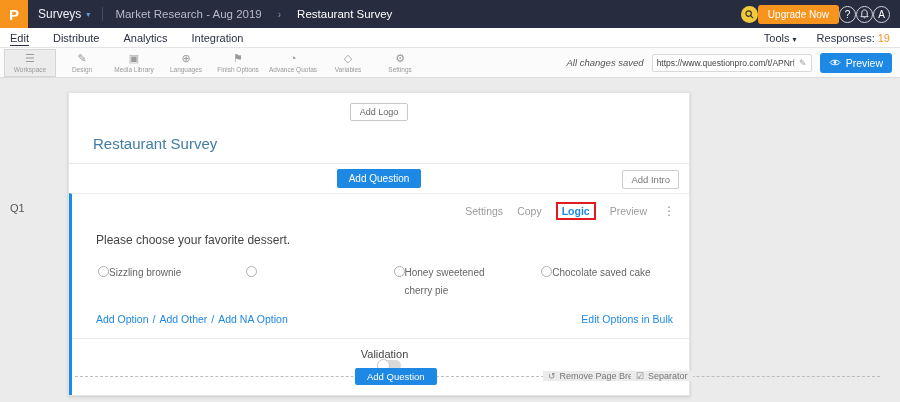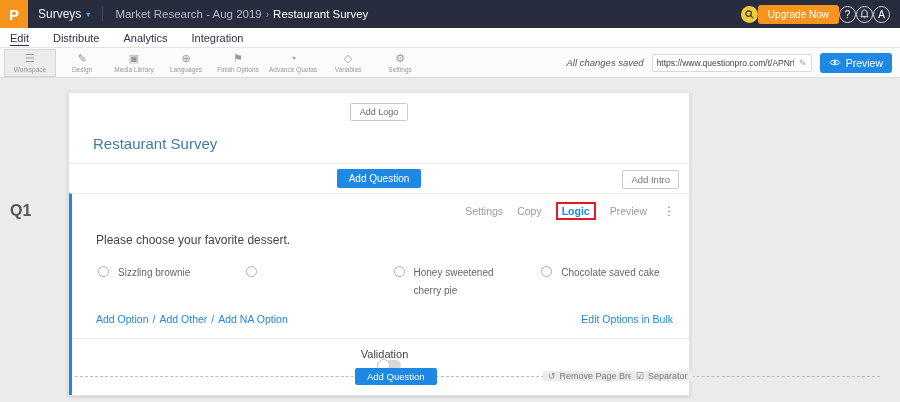--- a/index.html
+++ b/index.html
@@ -6,21 +6,21 @@
   html,body { width:900px; height:402px; overflow:hidden; }
   body { font-family:"Liberation Sans", sans-serif; background:#ebebeb; position:relative; }
 
   
   .topbar { height:28px; background:#272c3f; display:flex; align-items:center; }
   .logo { width:28px; height:28px; background:#f7941e; color:#fff; font-weight:bold; font-size:15px;
           display:flex; align-items:center; justify-content:center; cursor:pointer; flex:none; }
   .surveys { color:#eef1f8; font-size:12px; margin-left:10px; display:flex; align-items:center; gap:5px; cursor:pointer; }
   .surveys .caret { font-size:8px; color:#5a9fe0; }
   .topbar-divider { width:1px; height:14px; background:#454b61; margin:0 12px; }
-  .breadcrumb { display:flex; align-items:center; gap:4px; font-size:11.5px; }
+  .breadcrumb { display:flex; align-items:center; gap:16px; font-size:11.5px; }
   .bc-parent { color:#b6bac8; cursor:pointer; }
   .bc-sep { color:#8d93a8; font-size:10px; }
   .bc-current { color:#ffffff; }
   .topbar-right { margin-left:auto; display:flex; align-items:center; padding-right:10px; }
   .search-circle { width:17px; height:17px; border-radius:50%; background:#f3c93c;
                    display:flex; align-items:center; justify-content:center; cursor:pointer; }
   .upgrade { background:#f7941e; color:#fff; font-size:10px; border:none; border-radius:3px;
              padding:4px 10px; cursor:pointer; font-family:inherit; }
   .circle-btn { width:17px; height:17px; border-radius:50%; border:1px solid #cfd3de; color:#fff;
                 font-size:10px; display:flex; align-items:center; justify-content:center; cursor:pointer; }
@@ -47,42 +47,42 @@
   .saved { font-style:italic; font-size:9.5px; color:#555; }
   .url-box { display:flex; align-items:center; width:160px; height:18px; border:1px solid #d9d9d9;
              background:#fff; border-radius:2px; padding:0 4px; }
   .url-input { border:none; outline:none; flex:1; min-width:0; font-size:8.5px; color:#444; font-family:inherit; background:transparent; }
   .pencil { font-size:9px; color:#999; border-left:1px solid #eee; padding-left:4px; cursor:pointer; }
   .preview-btn { display:flex; align-items:center; gap:5px; background:#1e88e5; color:#fff; border:none;
                  border-radius:3px; font-size:10.5px; padding:4px 9px; cursor:pointer; font-family:inherit; }
 
   
   .canvas { position:relative; height:324px; background:#ebebeb; }
-  .qnum { position:absolute; left:10px; top:124px; font-size:16px; color:#555;font-weight:bold; }
+  .qnum { position:absolute; left:10px; top:124px; font-size:11px; color:#555; }
   .card { position:absolute; left:68px; top:14px; width:622px; background:#fff;
           border:1px solid #e3e3e3; box-shadow:0 1px 3px rgba(0,0,0,.15); }
   .logo-row { display:flex; justify-content:center; padding-top:10px; }
   .add-logo { border:1px solid #c9c9c9; background:#fff; color:#666; font-size:9px; padding:3px 9px;
               border-radius:2px; cursor:pointer; font-family:inherit; }
   .survey-title { color:#3f7ca6; font-size:15px; padding:14px 0 11px 24px; cursor:pointer; }
   .btn-row { position:relative; border-top:1px solid #e8e8e8; height:30px; display:flex; align-items:center; justify-content:center; }
   .add-q { background:#1e88e5; color:#fff; border:none; border-radius:2px; font-size:10px; padding:4px 12px;
            cursor:pointer; font-family:inherit; }
   .add-intro { position:absolute; right:10px; top:6px; border:1px solid #ccc; background:#fff; color:#777;
                font-size:9.5px; padding:3px 8px; border-radius:2px; cursor:pointer; font-family:inherit; }
   .qblock { border-left:3px solid #1e88e5; border-top:1px solid #ececec; }
   .q-actions { display:flex; justify-content:flex-end; align-items:center; gap:14px; padding:8px 14px 0 0;
                font-size:10.5px; color:#9b9b9b; }
   .q-action { cursor:pointer; }
   .logic-highlight { border:2px solid #e11b22; padding:1px 4px; }
   .logic-highlight .q-action { color:#1e88e5;font-weight:bold; }
   .dots { font-size:12px; color:#888; cursor:pointer; margin-left:2px; }
   .q-text { font-size:12px; color:#444; padding:13px 0 0 24px; cursor:pointer; }
   .q-options { display:flex; padding:17px 0 0 26px; }
-  .opt { width:151px; display:flex; gap:9px; cursor:pointer; }
+  .opt { width:151px; display:flex; cursor:pointer; }
   .radio { width:11px; height:11px; border:1px solid #b0b0b0; border-radius:50%; background:#fff; flex:none; margin-top:2px; }
   .opt-label { font-size:10px; color:#666; line-height:1.75; max-width:100px; }
   .q-links { display:flex; align-items:center; padding:14px 16px 13px 24px; font-size:10.5px; }
   .link { color:#1e88e5; cursor:pointer; }
   .link-sep { color:#1e88e5; margin:0 4px; }
   .spacer { flex:1; }
   .q-validation { border-top:1px solid #e8e8e8; display:flex; align-items:center; padding:9px 16px 11px 24px;
                   font-size:11px; color:#444;flex-direction:column; }
   .toggle { width:24px; height:11px; border-radius:6px; background:#d9d9d9; margin-left:9px; position:relative; cursor:pointer; }
   .knob { position:absolute; left:0; top:-1px; width:13px; height:13px; border-radius:50%;
@@ -136,20 +136,30 @@
       <span>A</span>
     </div>
   </div>
 </div>
 
 <div class="menubar">
   <div class="tab active">Edit</div>
   <div class="tab">Distribute</div>
   <div class="tab">Analytics</div>
   <div class="tab">Integration</div>
+  <div class="menubar-right">
+    <div class="tools">
+      <span>Tools</span>
+      <span class="caret">▾</span>
+    </div>
+    <div class="responses">
+      <span>Responses:</span>
+      <span class="count">19</span>
+    </div>
+  </div>
 </div>
 
 <div class="toolbar">
   <div class="tool active">
     <span class="tool-icon">☰</span>
     <span class="tool-label">Workspace</span>
   </div>
   <div class="tool">
     <span class="tool-icon">✎</span>
     <span class="tool-label">Design</span>

